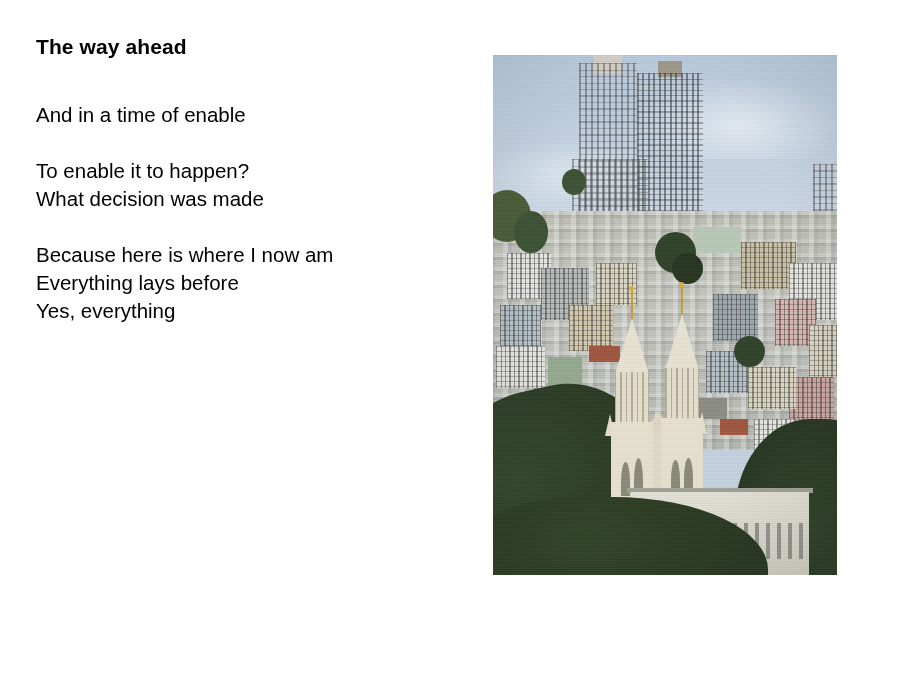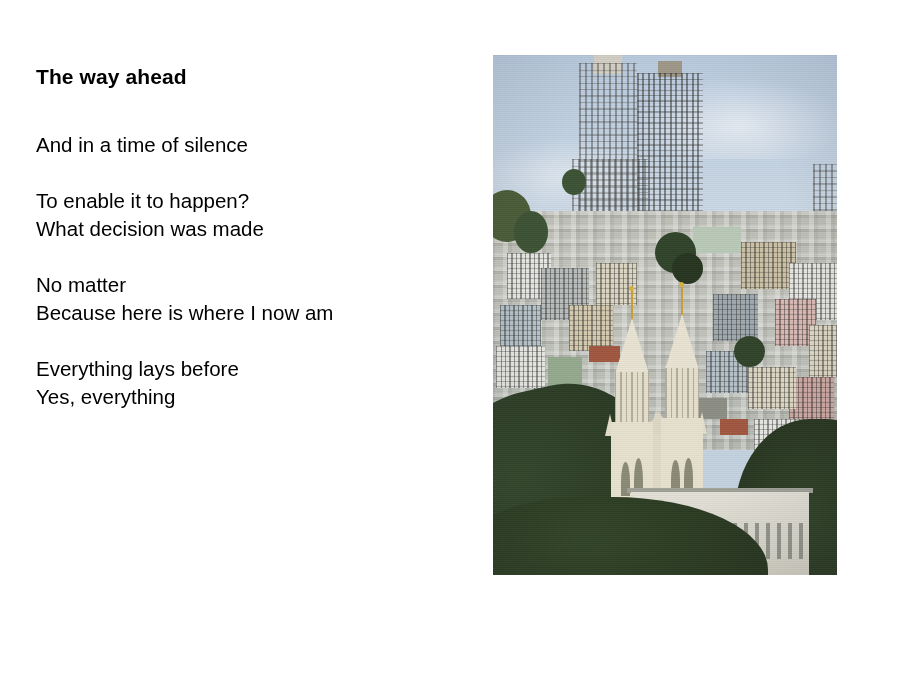--- a/index.html
+++ b/index.html
@@ -19,38 +19,38 @@
   .slide {
     position: absolute;
     inset: 0;
     background: #ffffff;
   }
 
   
   .text-col {
     position: absolute;
     left: 36px;
-    top: 64px;
+    top: 34px;
     width: 430px;
   }
   .poem-title {
     font-size: 21px;
     font-weight: bold;
     line-height: 26px;
     letter-spacing: 0.1px;
     margin: 0 0 0 0;
     color: #000000;
   }
   .stanza {
     margin: 0;
   }
   .stanza-1 { margin-top: 41px; }
   .stanza-2 { margin-top: 28px; }
   .stanza-3 { margin-top: 28px; }
-  .stanza-4 { margin-top: 28px; }
+  .stanza-4 { }
   .poem-line {
     font-size: 20.5px;
     line-height: 28px;
     white-space: pre;
     color: #000000;
   }
   .link-wrap { margin-top: 33px; }
   .site-link {
     font-size: 11px;
     line-height: 14px;
@@ -293,30 +293,29 @@
 </head>
 <body>
 
 <div class="slide">
 
   <div class="text-col">
 
     <div class="poem-title">The way ahead</div>
 
     <div class="stanza stanza-1">
-      <div class="poem-line">And in a time of silence</div>
+      <div class="poem-line">And in a time of enable</div>
     </div>
 
     <div class="stanza stanza-2">
       <div class="poem-line">To enable it to happen?</div>
       <div class="poem-line">What decision was made</div>
     </div>
 
     <div class="stanza stanza-3">
-      <div class="poem-line">No matter</div>
       <div class="poem-line">Because here is where I now am</div>
     </div>
 
     <div class="stanza stanza-4">
       <div class="poem-line">Everything lays before</div>
       <div class="poem-line">Yes, everything</div>
     </div>
 
   </div>
 

